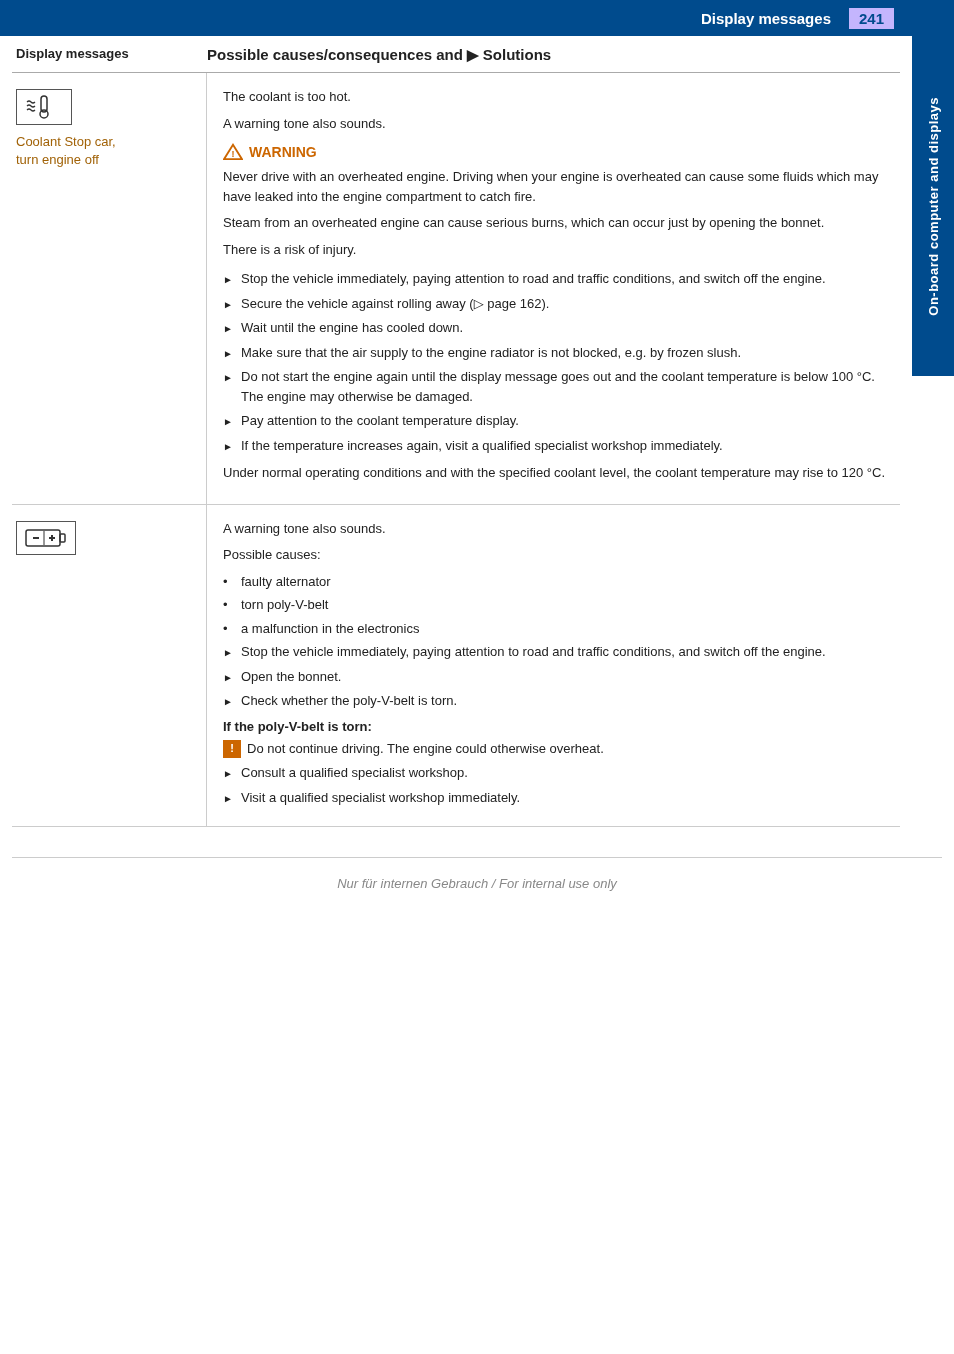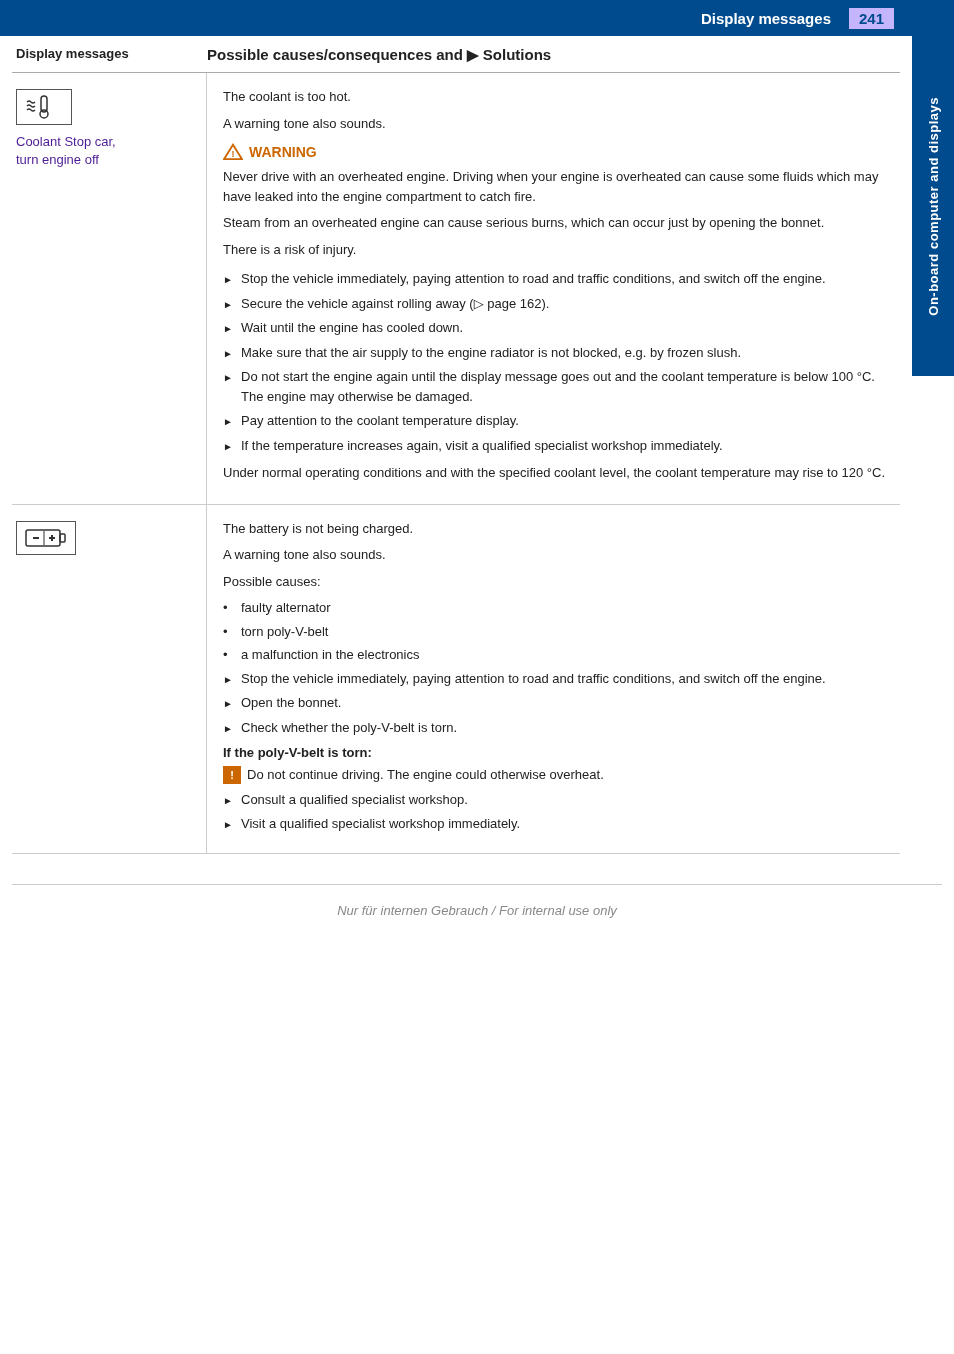--- a/index.html
+++ b/index.html
@@ -108,21 +108,21 @@
       border: 1.5px solid #555;
       padding: 4px 8px;
       margin-bottom: 8px;
       display: inline-flex;
       align-items: center;
       justify-content: center;
       min-width: 54px;
       min-height: 34px;
     }
     .display-label {
-      color: #4c1d95;
+      color: #a16207;
       font-size: 13px;
       line-height: 1.4;
     }
 
     
     .battery-icon-wrap {
       border: 1.5px solid #555;
       padding: 4px 8px;
       display: inline-flex;
       align-items: center;
@@ -317,21 +317,20 @@
           <line x1="19" y1="4" x2="19" y2="18" stroke="#333" stroke-width="1"></line>
 
           <line x1="8" y1="11" x2="14" y2="11" stroke="#333" stroke-width="2"></line>
 
           <line x1="24" y1="11" x2="30" y2="11" stroke="#333" stroke-width="2"></line>
           <line x1="27" y1="8" x2="27" y2="14" stroke="#333" stroke-width="2"></line>
         </svg>
       </div>
     </div>
     <div class="right-cell">
-      <div class="para">The battery is not being charged.</div>
       <div class="para">A warning tone also sounds.</div>
       <div class="para">Possible causes:</div>
 
       <div class="dot-item">
         <span class="dot">•</span>
         <span>faulty alternator</span>
       </div>
       <div class="dot-item">
         <span class="dot">•</span>
         <span>torn poly-V-belt</span>

